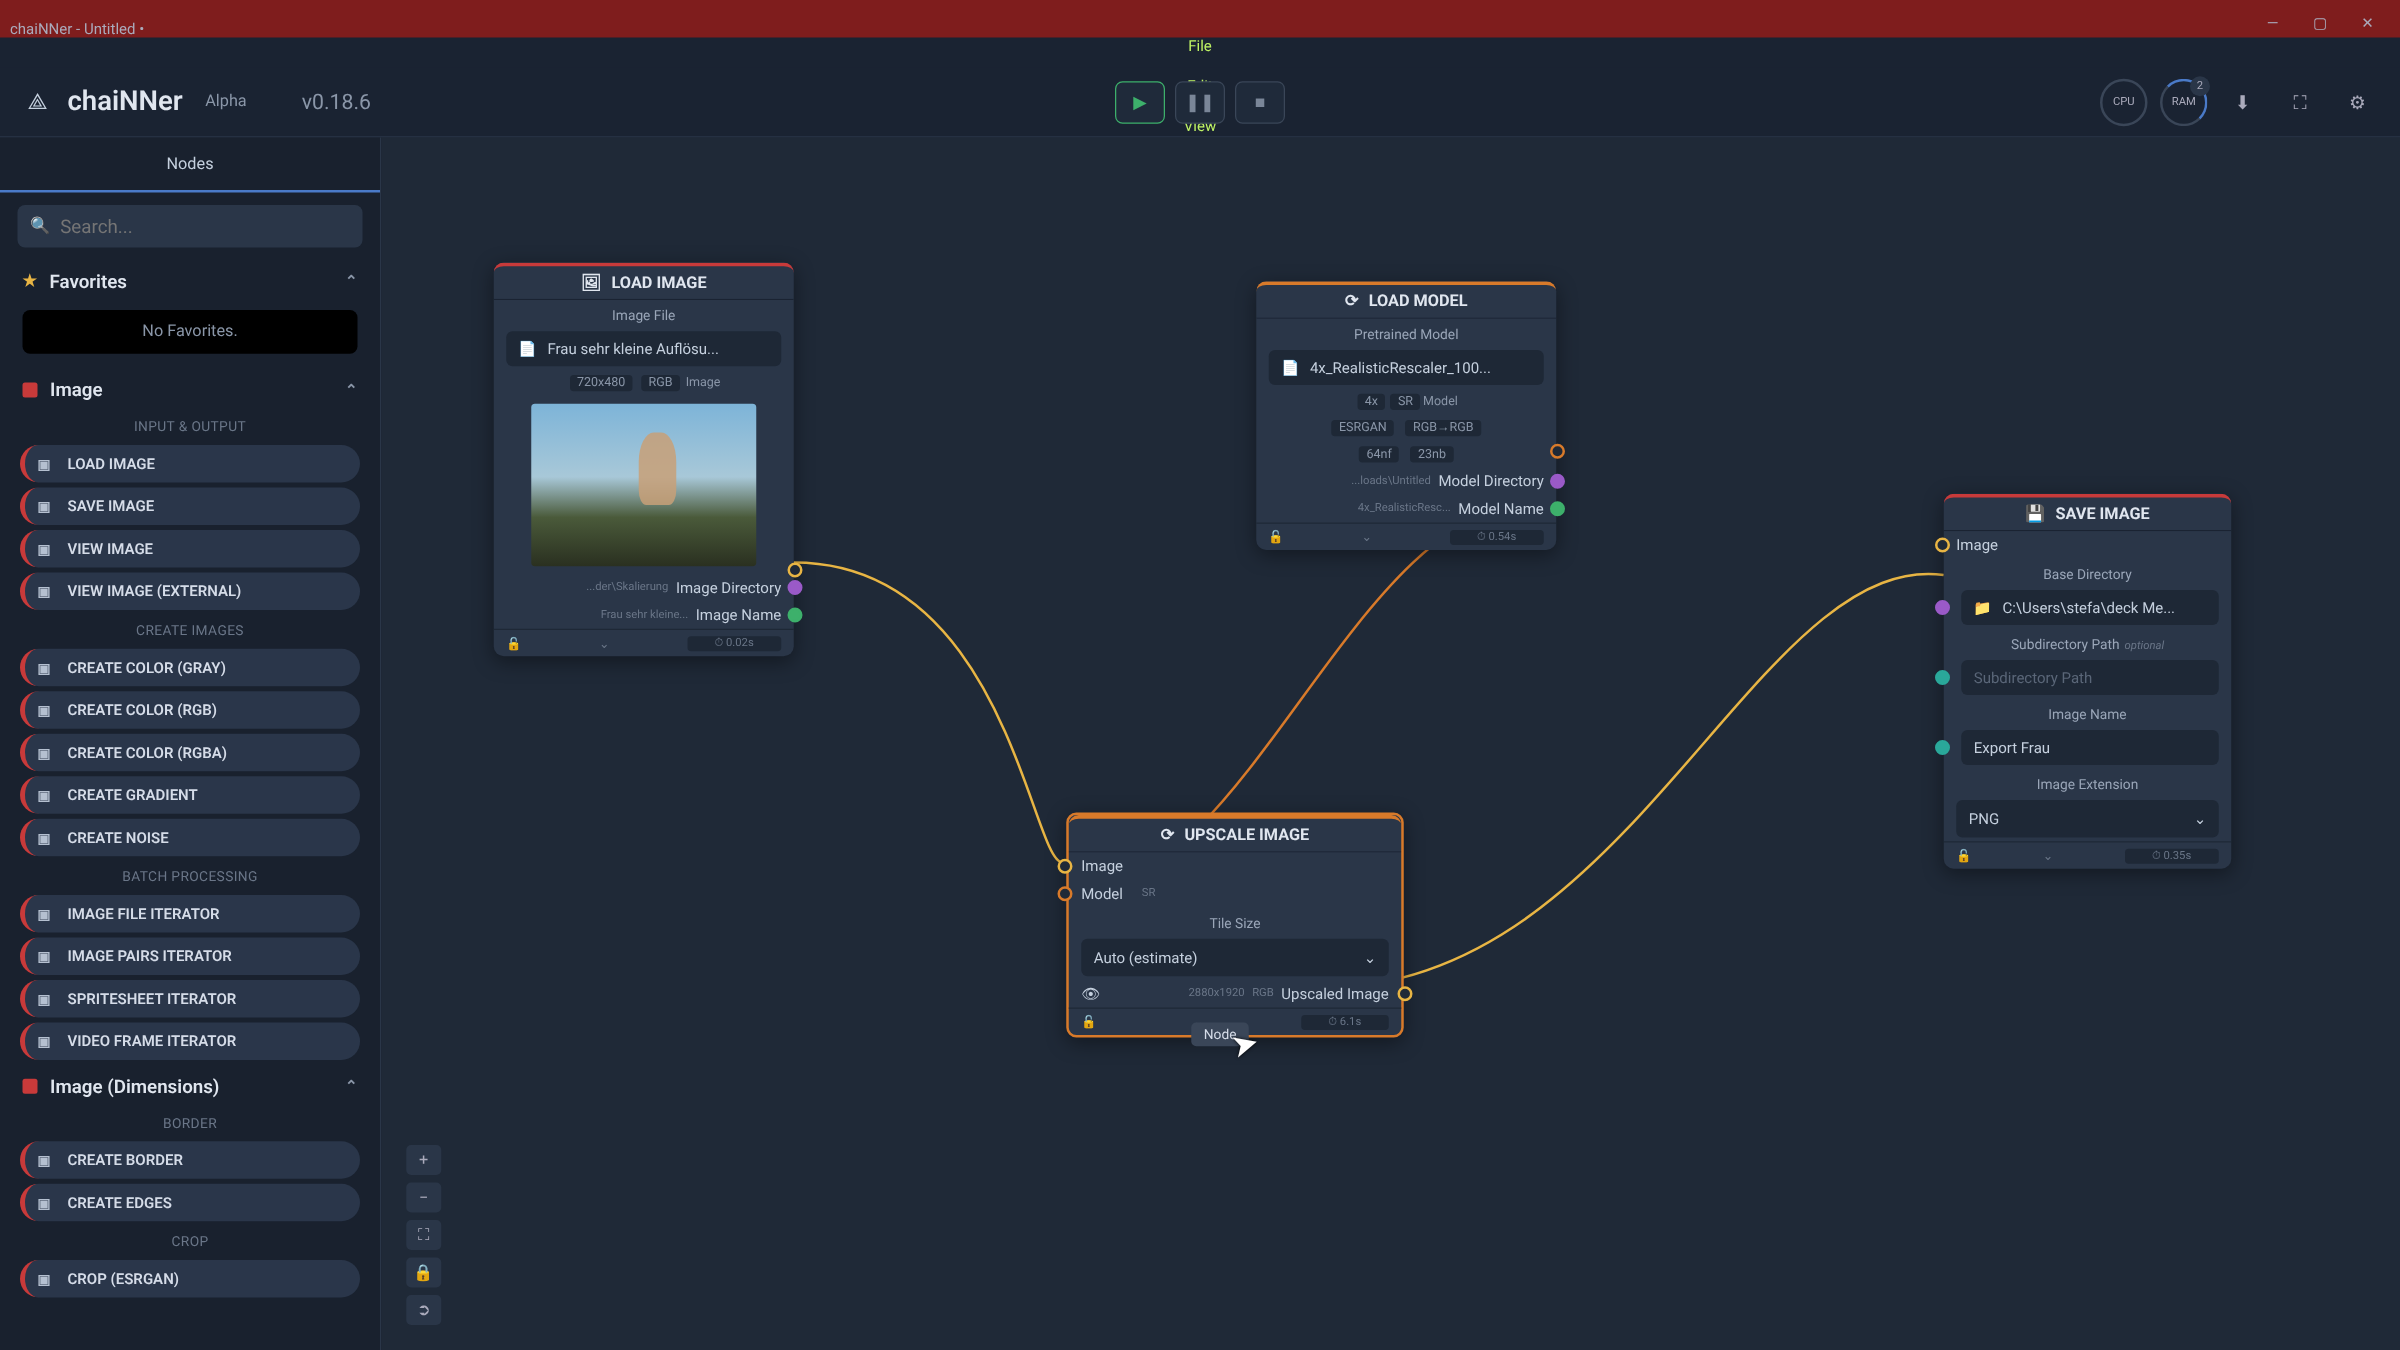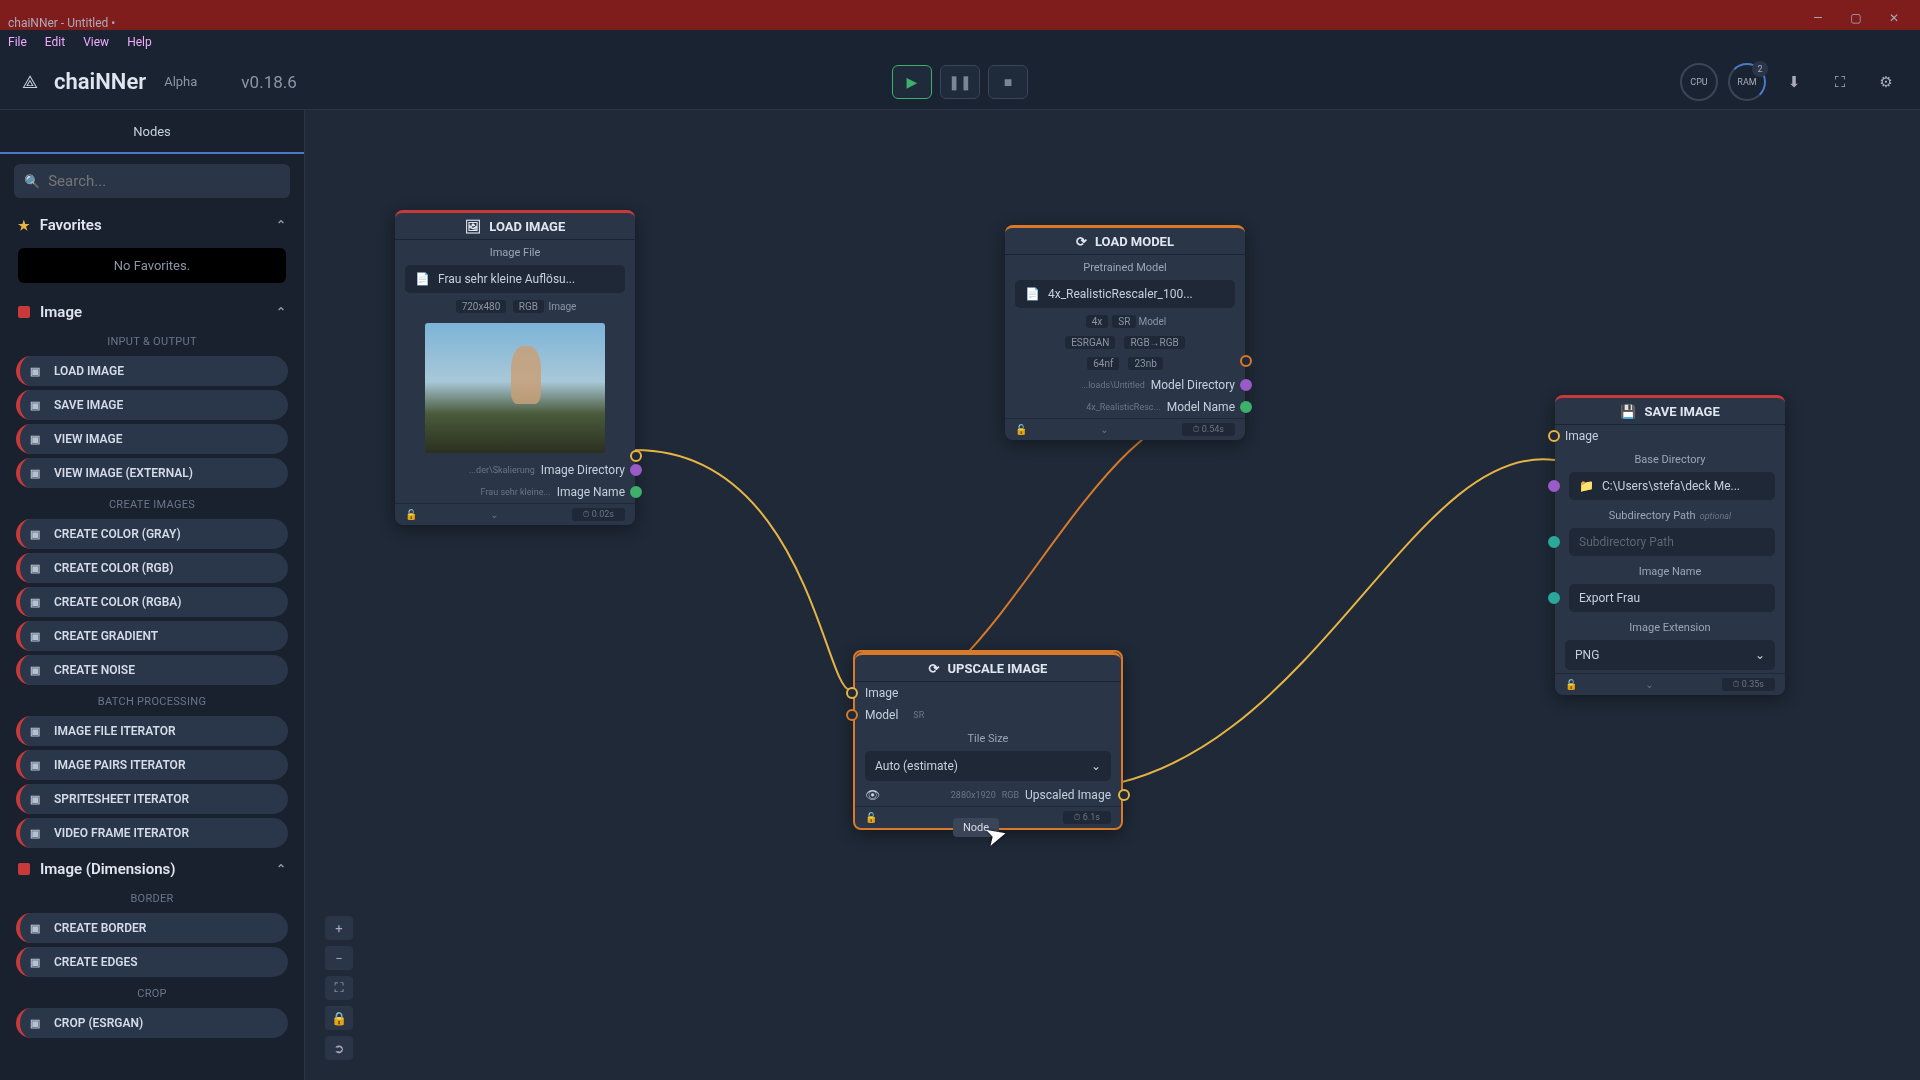--- a/index.html
+++ b/index.html
@@ -1,21 +1,21 @@
 <!DOCTYPE html>
 <html><head>
 <meta charset="utf-8">
 <style>
 * { margin:0; padding:0; box-sizing:border-box; font-family:-apple-system,BlinkMacSystemFont,"Segoe UI",Roboto,sans-serif; }
 body { width:1920px; height:1080px; background:#1a2332; color:#c5d0de; overflow:hidden; position:relative; }
 .titlebar { height:30px; background:#7f1d1d; display:flex; align-items:flex-end; padding:0 8px; font-size:12px; color:#aab; }
 .titlebar .title { flex:1; }
 .winbtns { display:flex; gap:2px; }
 .winbtn { width:36px; height:24px; display:flex; align-items:center; justify-content:center; font-size:12px; color:#aab; }
-.menubar { height:24px; display:flex; align-items:center; padding:0 8px; gap:18px; font-size:12px; color:#f0abfc; }
+.menubar { height:24px; display:flex; align-items:center; padding:0 8px; gap:18px; font-size:12px; color:#bef264;flex-direction:column; }
 .menubar span { cursor:default; }
 .topbar { height:56px; background:#1a2332; border-bottom:1px solid #2a3648; display:flex; align-items:center; padding:0 16px; }
 .logo-area { display:flex; align-items:center; gap:10px; }
 .logo-icon { width:28px; height:28px; display:flex; align-items:center; justify-content:center; font-size:18px; color:#c5d0de; }
 .logo-text { font-size:22px; font-weight:600; color:#e0e6ef; }
 .logo-alpha { font-size:13px; color:#8a96a8; margin-left:8px; }
 .logo-ver { font-size:17px; color:#8a96a8; margin-left:34px; }
 .playbar { position:absolute; left:50%; transform:translateX(-50%); display:flex; gap:8px; }
 .playbtn { width:40px; height:34px; border:1px solid #3a4658; border-radius:6px; background:#1f2a3a; display:flex; align-items:center; justify-content:center; font-size:14px; }
 .playbtn.play { border-color:#3db06b; color:#3db06b; }
@@ -57,21 +57,21 @@
 .node .outrow { display:flex; align-items:center; padding:4px 10px; gap:6px; font-size:12px; color:#c5d0de; position:relative; }
 .node .outrow.right { justify-content:flex-end; }
 .node .outrow .pre { font-size:9px; color:#6a7688; }
 .port { width:12px; height:12px; border:2px solid #e8b544; background:#1f2937; border-radius:50%; position:absolute; }
 .port.green { border-color:#3db06b; background:#3db06b; }
 .port.purple { border-color:#9a5ac8; background:#9a5ac8; }
 .port.teal { border-color:#2aa89a; background:#2aa89a; }
 .port.orange { border-color:#d87a2a; background:#1f2937; }
 .node .footer { height:22px; display:flex; align-items:center; padding:0 10px; font-size:10px; color:#6a7688; border-top:1px solid #1e2836; }
 .node .footer .chk { margin:0 auto; }
-.node .footer .time { font-size:9px; background:#1e2836; padding:1px 11px; border-radius:3px;}
+.node .footer .time { font-size:9px; background:#1e2836; padding:1px 22px; border-radius:3px;}
 .select { margin:3px 10px; height:30px; background:#1e2836; border-radius:5px; display:flex; align-items:center; padding:0 10px; font-size:12px; justify-content:space-between; }
 .sidebar-zoom { position:absolute; left:20px; bottom:20px; display:flex; flex-direction:column; gap:6px; }
 .zoombtn { width:28px; height:24px; background:#2a3648; border-radius:4px; display:flex; align-items:center; justify-content:center; font-size:13px; color:#aab; }
 .tooltip { position:absolute; background:#3a4658; padding:3px 10px; border-radius:4px; font-size:11px; color:#d5dce8; }
 .cursor { position:absolute; font-size:26px; color:#fff; pointer-events:none; text-shadow:0 0 3px #000; transform:rotate(-15deg);}
 .opt-tag { font-size:9px; color:#6a7688; font-style:italic; margin-left:4px;}
 </style>
 </head>
 <body>
 

